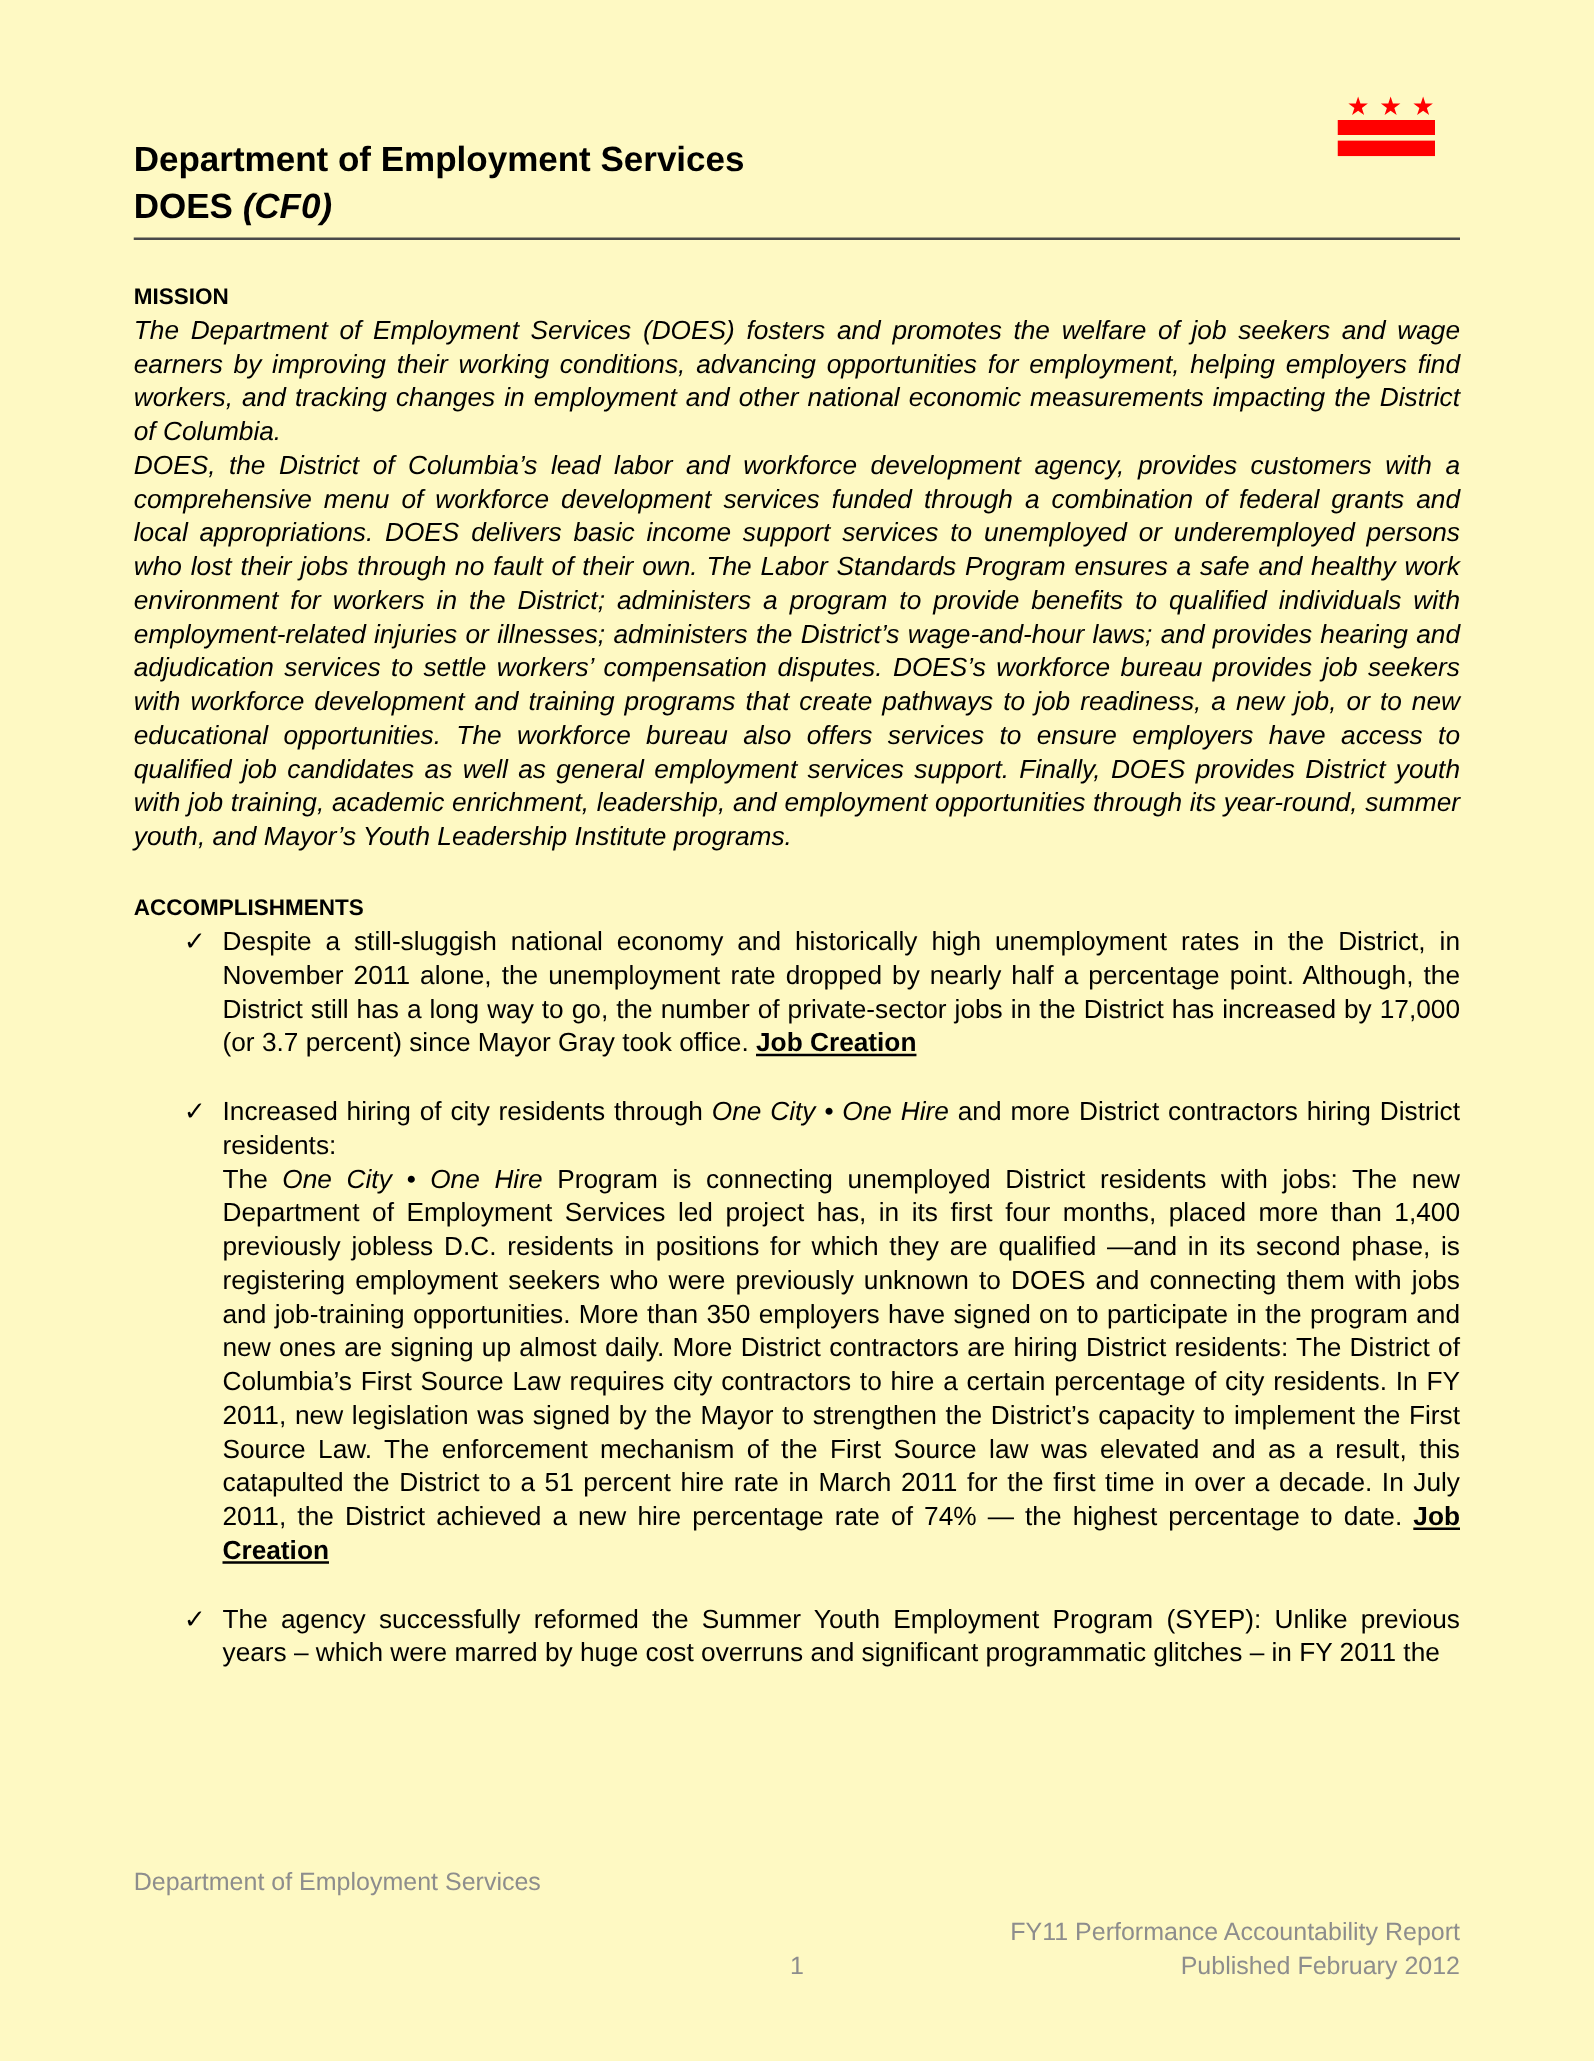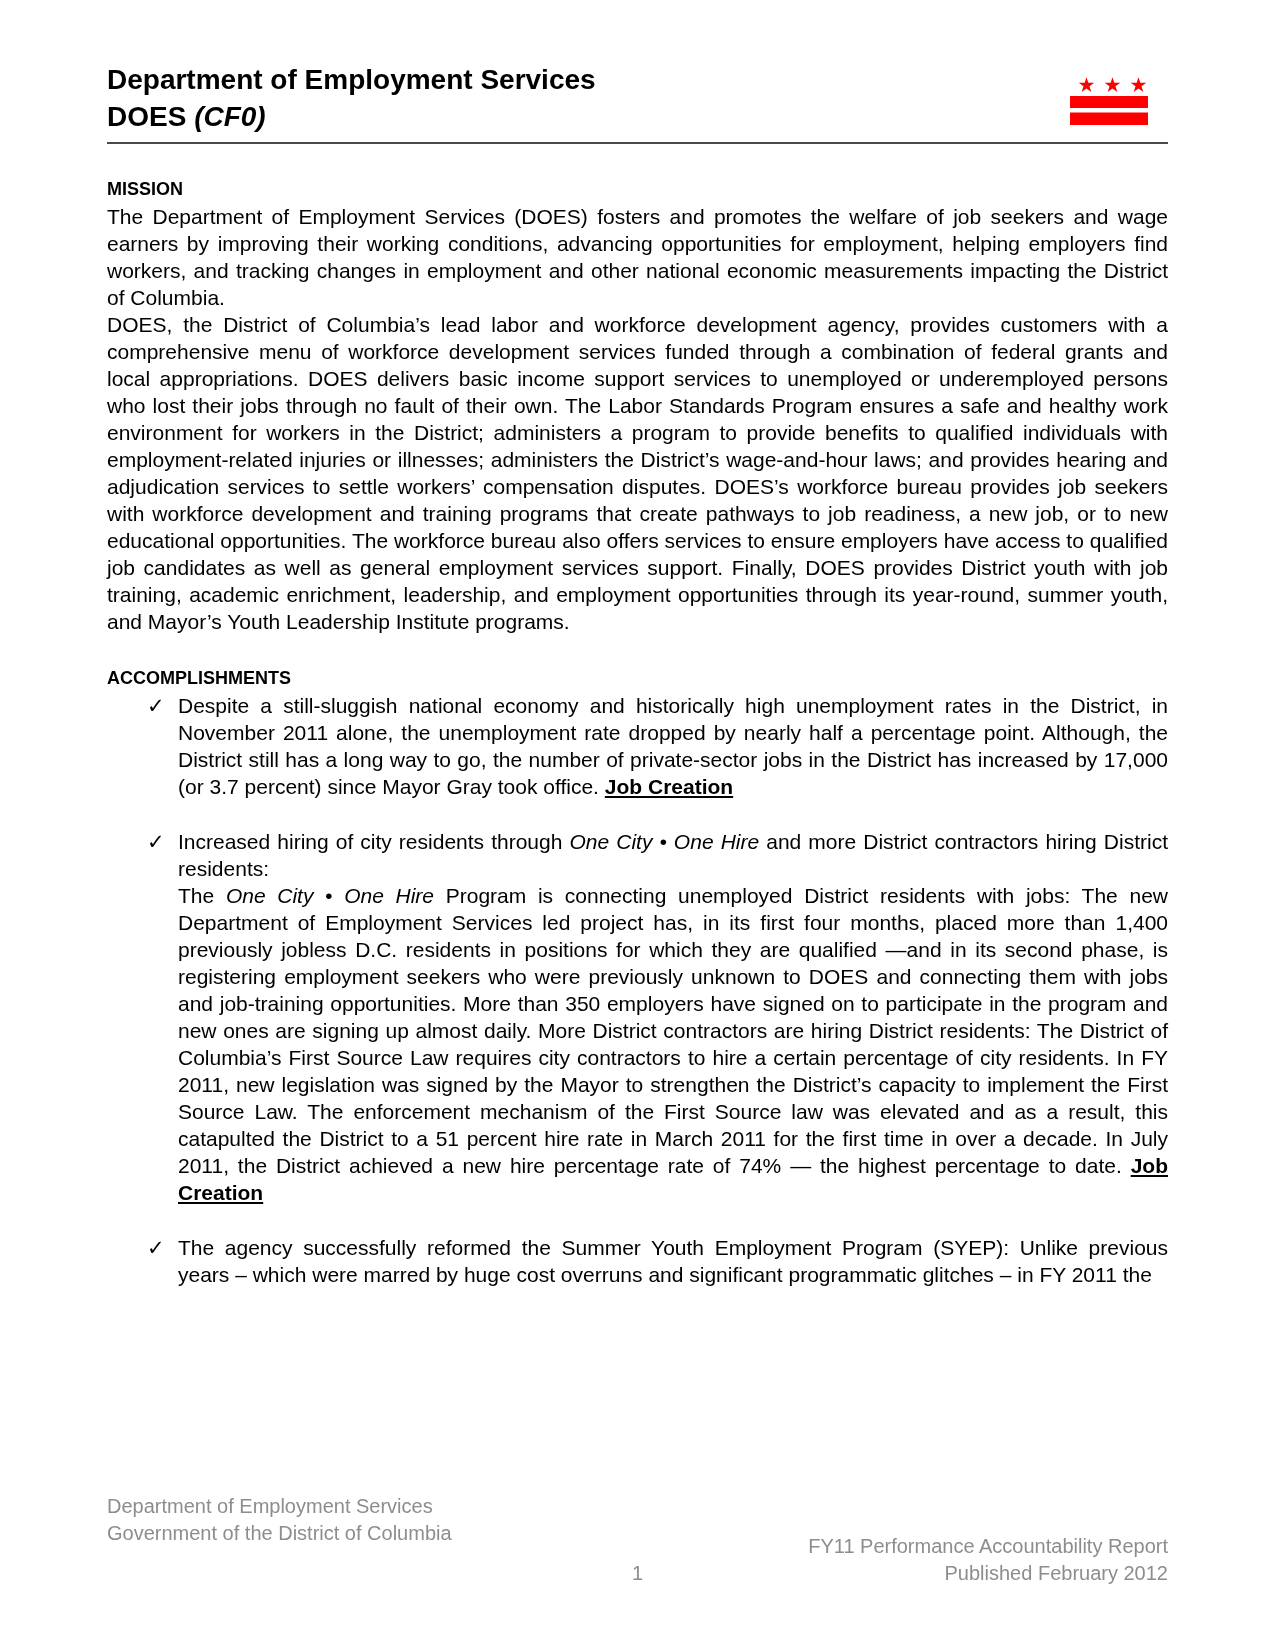--- a/index.html
+++ b/index.html
@@ -1,33 +1,33 @@
 <!DOCTYPE html>
 <html><head>
 <meta charset="utf-8">
 <style>
   html,body{margin:0;padding:0;background:#e8e8e8;}
   .page{
     position:relative;
     width:1275px;height:1649px;
     margin:0 auto;
-    background:#ffffff;
+    background:#fef9c3;
     box-sizing:border-box;
-    padding:61px 107px 0 107px;
+    padding:109px 107px 0 107px;
     font-family:"Liberation Sans","DejaVu Sans",sans-serif;
     color:#000;
     font-size:21px;
     line-height:27px;
   }
   .logo{position:absolute;top:77px;left:1070px;width:78px;height:48px;}
   .doc-title{font-size:28px;line-height:37px;font-weight:700;margin:0;}
   .title-code{font-style:italic;text-align:right;}
   .title-rule{border:none;border-top:2px solid #4a4a4a;margin:7px 0 0 0;}
   .section-heading{font-weight:700;font-size:18px;line-height:27px;margin:30px 0 0 0;}
-  .body-text{margin:0;text-align:justify;}
+  .body-text{margin:0;text-align:justify;font-style:italic;}
   .bullets{list-style:none;margin:0;padding:0;}
   .bullet{display:flex;align-items:flex-start;}
   .bullet + .bullet{margin-top:28px;}
   .bullet-marker{flex:none;width:31px;margin-left:40px;}
   .bullet-text{flex:1;text-align:justify;}
   .seg-italic{font-style:italic;}
   .seg-bold-underline{font-weight:700;text-decoration:underline;}
   .footer{
     position:absolute;top:1493px;left:107px;right:107px;
     display:grid;grid-template-columns:1fr 60px 1fr;
@@ -72,21 +72,20 @@
     </li>
     <li class="bullet">
       <span class="bullet-marker">✓</span>
       <div class="bullet-text"><span>The agency successfully reformed the Summer Youth Employment Program (SYEP):  Unlike previous years – which were marred by huge cost overruns and significant programmatic glitches – in FY 2011 the</span></div>
     </li>
   </ul>
 
   <div class="footer">
     <div class="footer-left">
       <div>Department of Employment Services</div>
-      <div>Government of the District of Columbia</div>
     </div>
     <div class="footer-center">1</div>
     <div class="footer-right">
       <div>FY11 Performance Accountability Report</div>
       <div>Published February 2012</div>
     </div>
   </div>
 
 </div>
 

